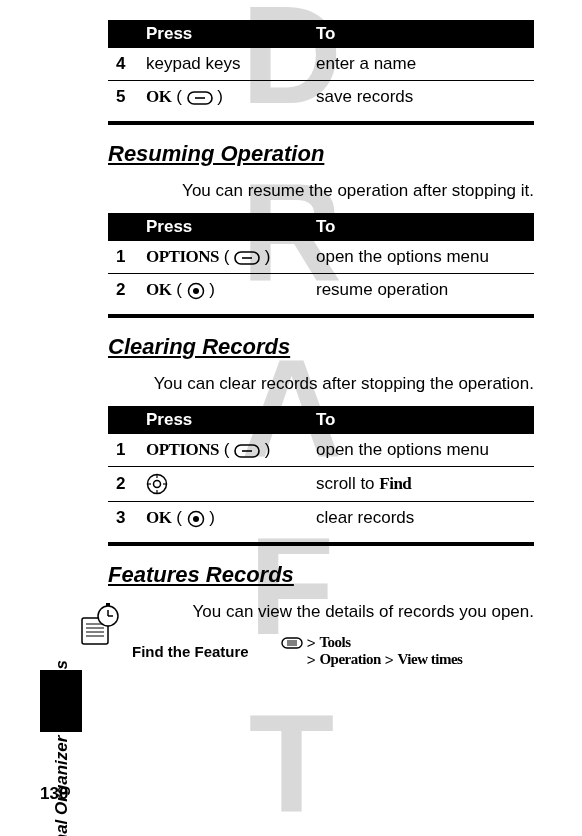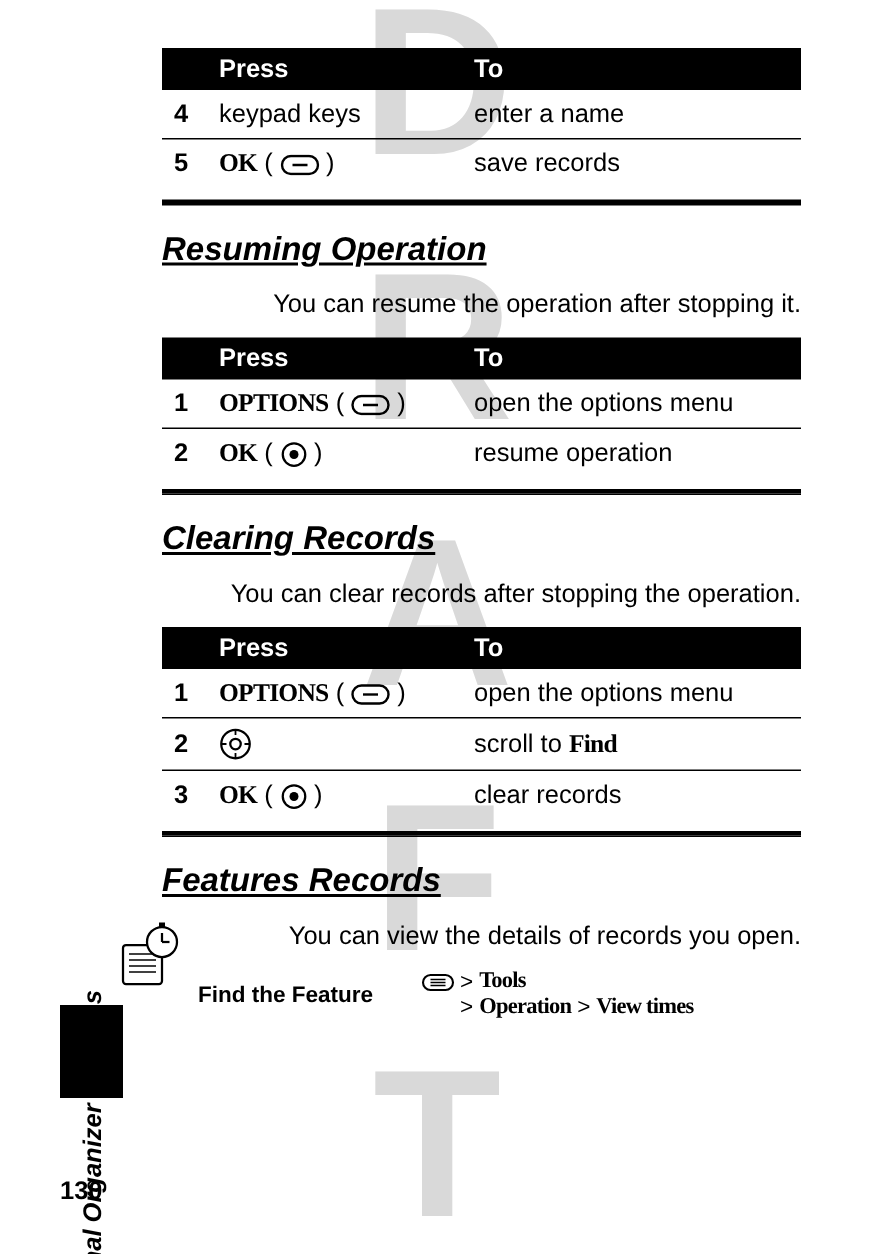--- a/index.html
+++ b/index.html
@@ -52,21 +52,21 @@
       top: 670px;
       width: 42px;
       height: 62px;
       background: #000;
       z-index: 1;
     }
     .content {
       position: relative;
       margin-left: 108px;
       margin-right: 48px;
-      padding-top: 32px;
+      padding-top: 20px;
       z-index: 3;
     }
     .tbl {
       width: 100%;
       border-collapse: collapse;
       margin-bottom: 8px;
     }
     .tbl .hdr {
       background: #000;
     }

